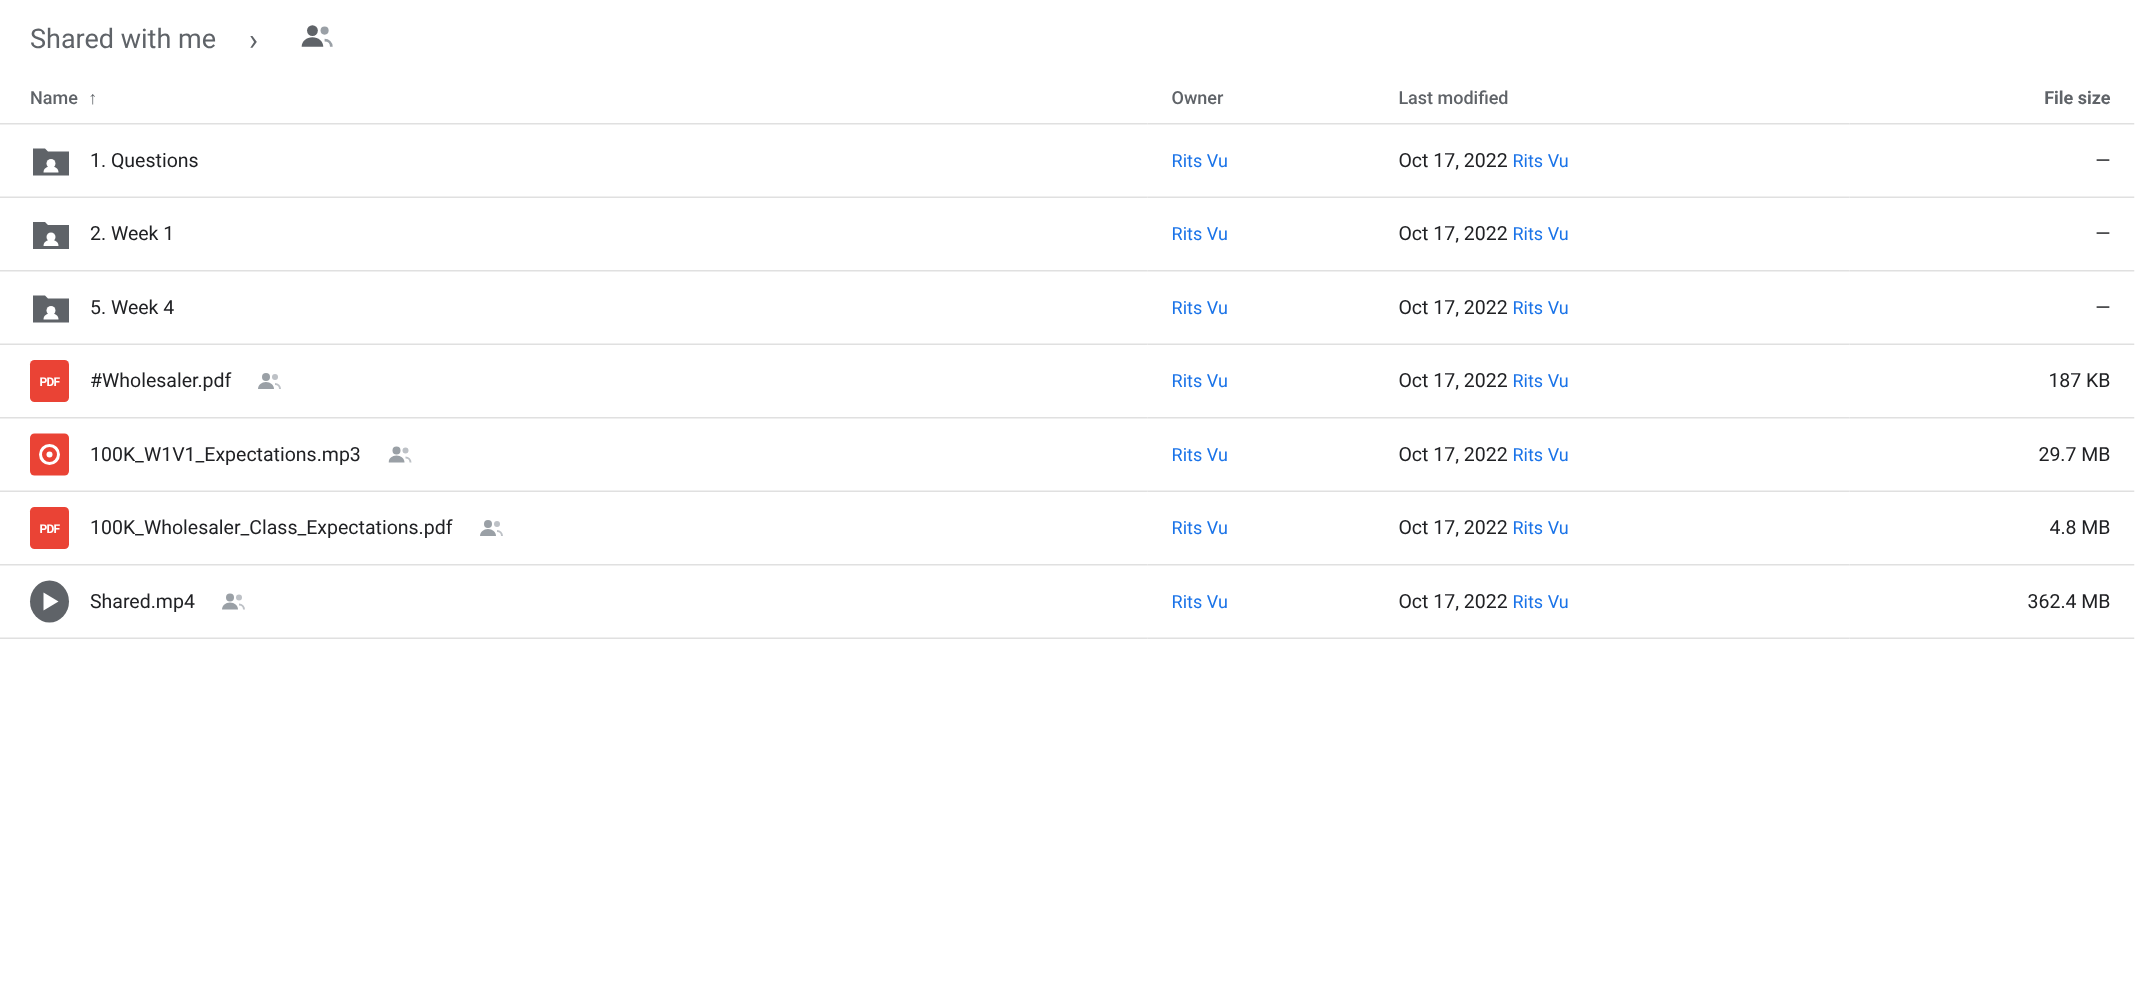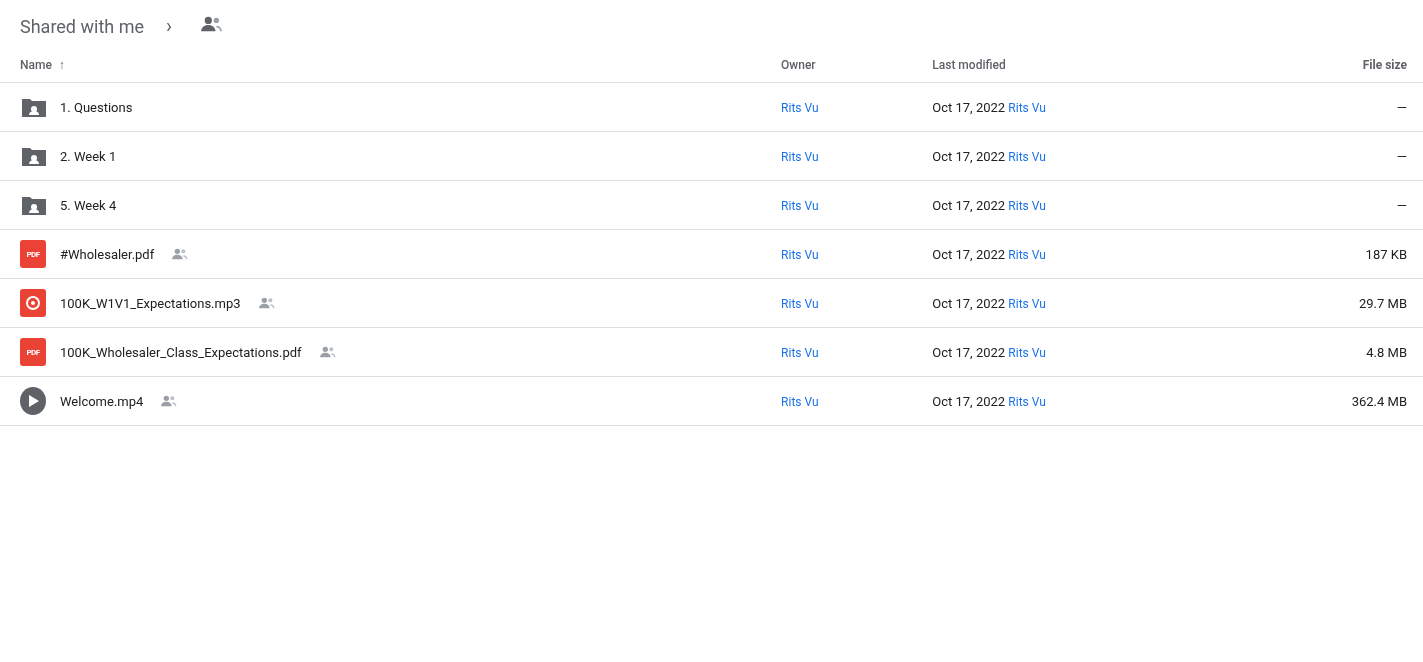--- a/index.html
+++ b/index.html
@@ -337,21 +337,21 @@
         <td class="size-cell">4.8 MB</td>
       </tr>
       <tr>
         <td class="name-col">
           <div class="name-cell">
             <div class="file-icon">
       <div class="video-icon">
         <div class="play-triangle"></div>
       </div>
             </div>
-            <span class="file-name">Welcome.mp4</span>
+            <span class="file-name">Shared.mp4</span>
             <span class="shared-badge">
               <svg width="16" height="14" viewBox="0 0 24 20" fill="none" xmlns="http://www.w3.org/2000/svg">
       <circle cx="8" cy="6" r="4" fill="#9aa0a6"></circle>
       <path d="M0 18c0-4 3.6-7 8-7s8 3 8 7" fill="#9aa0a6"></path>
       <circle cx="17" cy="6" r="3" fill="#bdc1c6"></circle>
       <path d="M17 13c2.8 0 5 2 5 5" stroke="#bdc1c6" stroke-width="2" fill="none"></path>
     </svg>
             </span>
           </div>
         </td>

